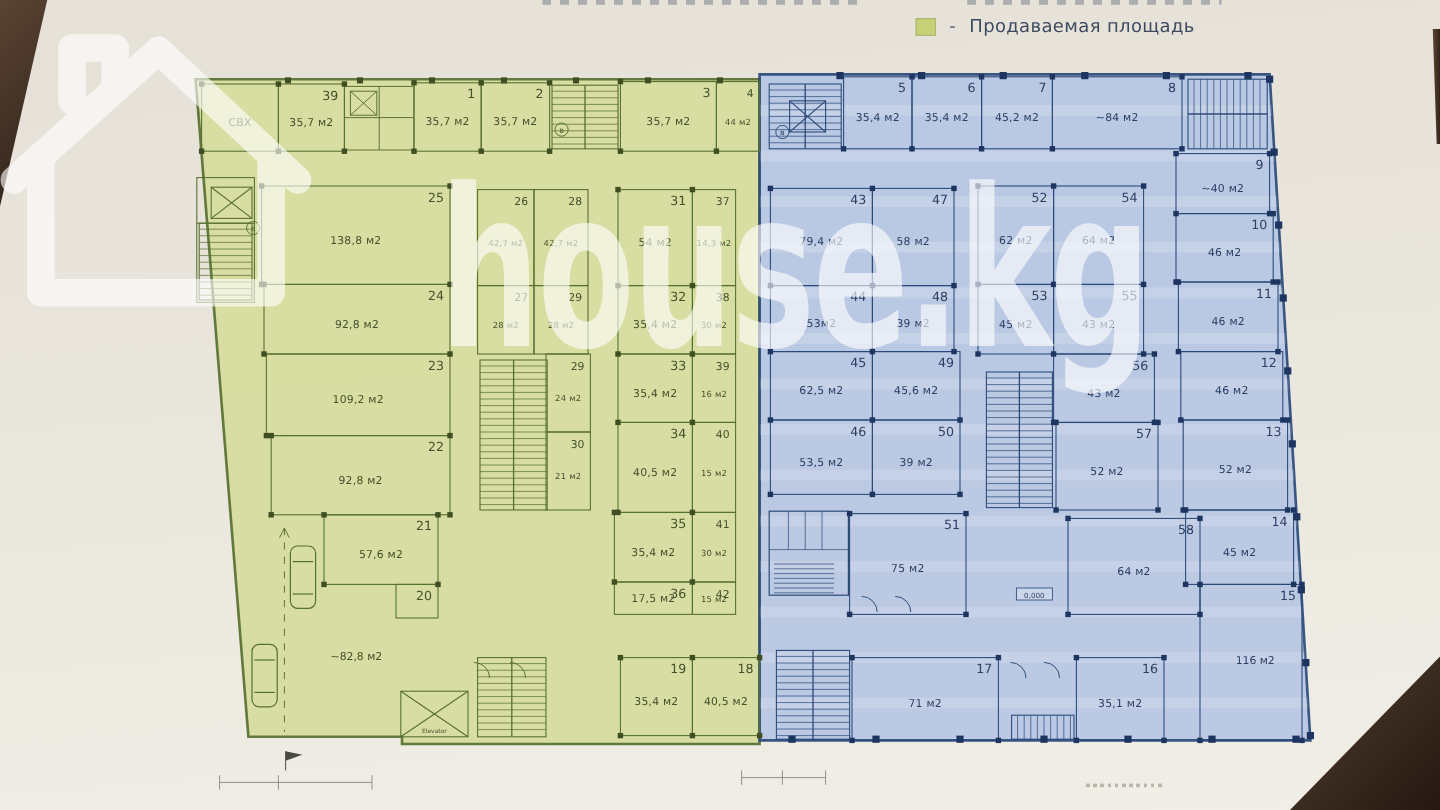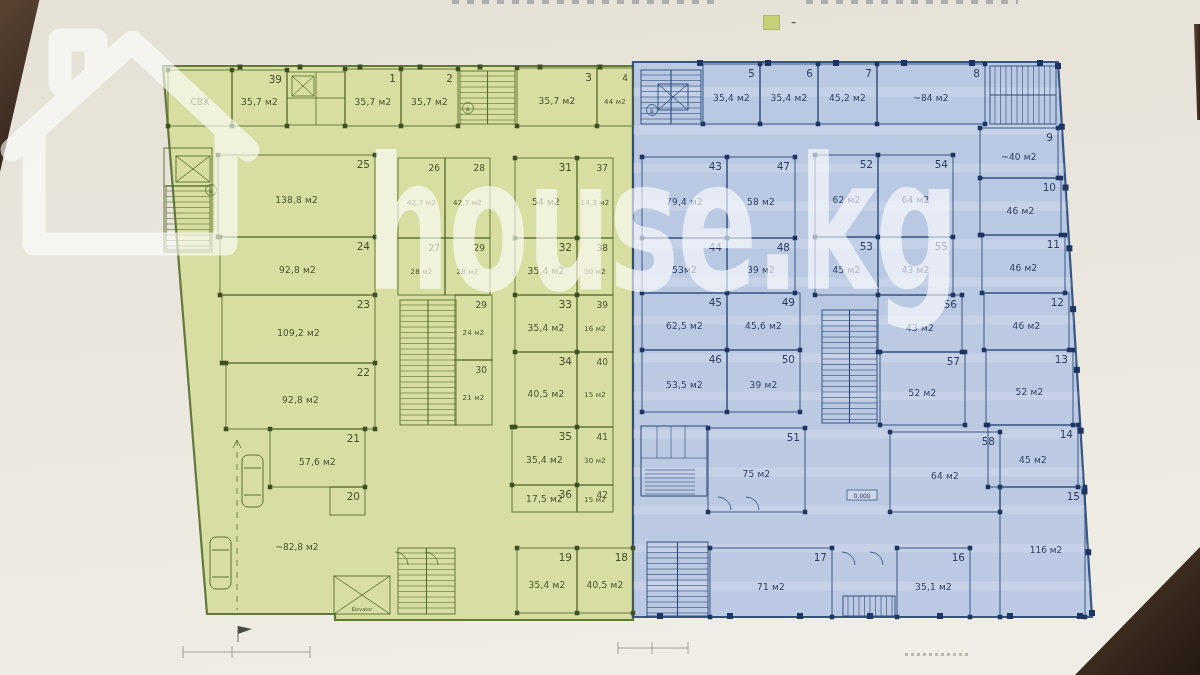--- a/index.html
+++ b/index.html
@@ -780,16 +780,17 @@
   <div class="watermark">
     <svg class="wm-icon" width="280" height="235" viewBox="0 0 280 235">
       <path d="M14,126 L134,18 L250,126 M36,112 L36,220 L228,220 L228,112 M62,60 L62,16 L98,16 L98,44" fill="none" stroke="rgba(255,255,255,0.62)" stroke-width="23" stroke-linecap="round" stroke-linejoin="round"></path>
     </svg>
     <div class="wm-text">house.kg</div>
   </div>
 
   <div class="legend">
     <span class="swatch" style="background: rgb(197, 208, 119);"></span>
     <span class="dash">-</span>
+    <span class="lab">Продаваемая площадь</span>
   </div>
 
   <div class="stamp"></div>
 </div>
 
 </body></html>

